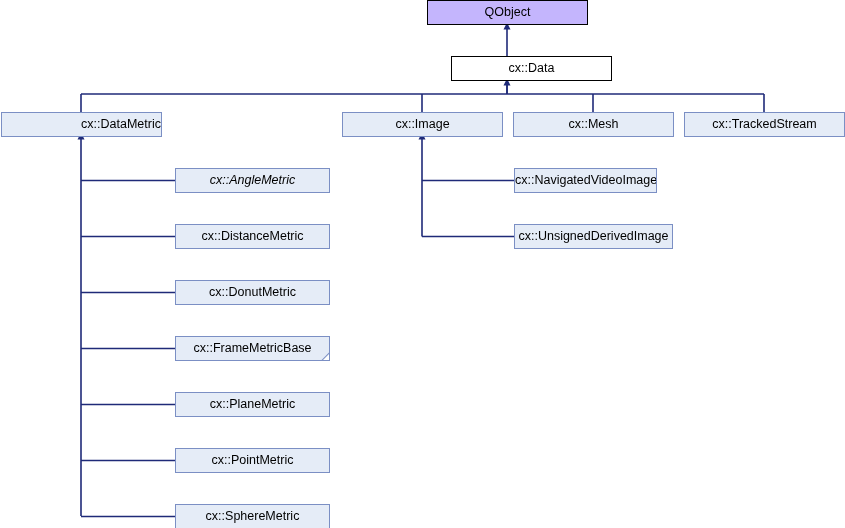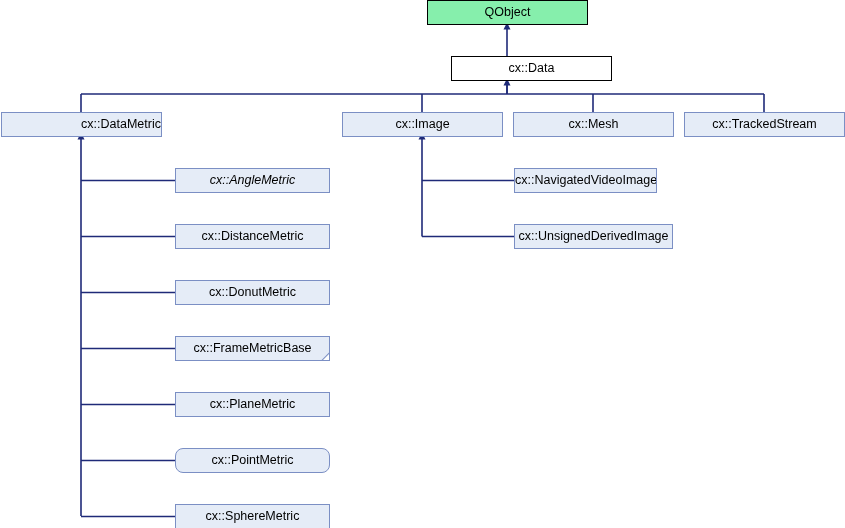--- a/index.html
+++ b/index.html
@@ -40,21 +40,21 @@
   .node.normal {
     background: #e5ecf7;
     border: 1px solid #7b8fc4;
   }
   .node.current {
     background: #ffffff;
     border: 1px solid #000000;
     margin-left: 24px;
   }
   .node.root {
-    background: #86efac;
+    background: #c4b5fd;
     border: 1px solid #000000;
   }
   .node.truncated {
     background: #e5ecf7;
     border: 1px solid #7b8fc4;
   }
   .node.truncated .fold {
     position: absolute;
     right: -1px;
     bottom: -1px;
@@ -192,21 +192,21 @@
   <div class="node truncated" style="left:175px; top:336px; width:155px;">
     <span>cx::FrameMetricBase</span>
     <span class="fold"></span>
     <span class="foldline"></span>
   </div>
 
   <div class="node normal" style="left:175px; top:392px; width:155px;">
     <span>cx::PlaneMetric</span>
   </div>
 
-  <div class="node normal" style="left:175px; top:448px; width:155px;border-radius:8px;">
+  <div class="node normal" style="left:175px; top:448px; width:155px;">
     <span>cx::PointMetric</span>
   </div>
 
   <div class="node normal" style="left:175px; top:504px; width:155px;text-align:center;">
     <span>cx::SphereMetric</span>
   </div>
 
   <div class="node normal" style="left:514px; top:168px; width:143px;">
     <span>cx::NavigatedVideoImage</span>
   </div>

